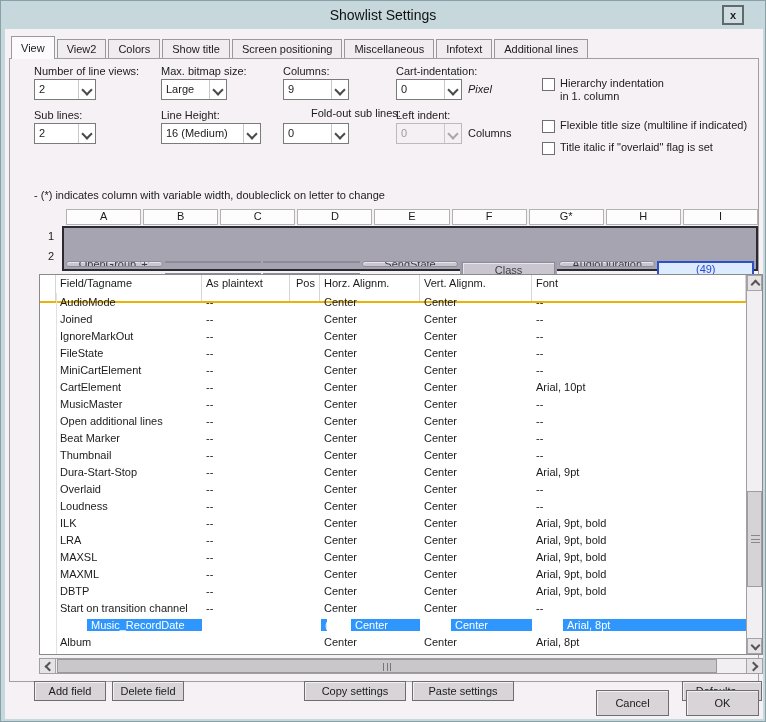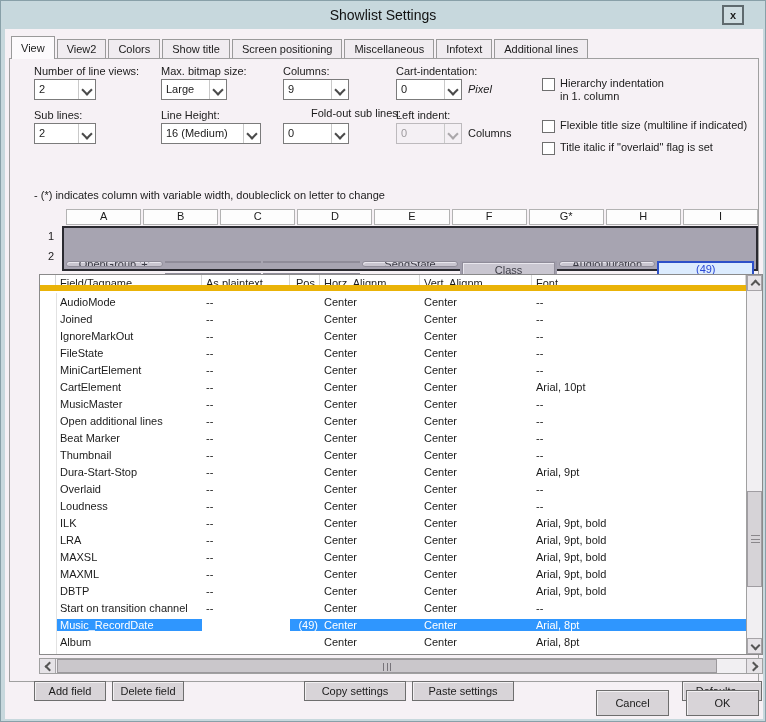--- a/index.html
+++ b/index.html
@@ -49,27 +49,27 @@
   .mbtn.half { height:17px; }
   .mcell-dark { flex:1; background:#a19eac; padding:1px 2px; }
   .mcell-mid { flex:1; background:#bcb9c4; box-shadow:inset 1px 1px 0 rgba(255,255,255,.35); color:#3f3f49;
                display:flex; align-items:flex-end; padding:1px 3px; }
   .mcell-sel { flex:1; background:#dcecfe; border:2px solid #2d50c8; color:#2a48d4;
                display:flex; align-items:center; justify-content:center; }
 
   
   .list { position:absolute; left:29px; top:215px; width:724px; height:381px; background:#fff; border:1px solid #8a8a8a; }
   .grid-row { display:grid; grid-template-columns:16px 146px 88px 30px 100px 112px 1fr; height:17px; align-items:center; }
-  .thead { height:16px; border-bottom:6px solid #eab308; }
+  .thead { height:28px; border-bottom:2px solid #eab308; }
   .thead > div { border-right:1px solid #d6d6d6; height:100%; line-height:17px; padding:0 4px; overflow:hidden; white-space:nowrap; }
   .thead .c-pos { text-align:right; }
   .tbody { position:absolute; left:0; top:18px; right:16px; bottom:0; overflow:hidden; }
   .trow .cell { padding:0 4px; overflow:hidden; white-space:nowrap; }
   .trow .c-pos { text-align:right; padding-right:2px; }
-  .trow.selected .cell { background:#2f96fe; color:#fff; }
+  .trow.selected .cell { background:#2f96fe; color:#fff;margin-left:31px; }
   .trow.selected .c-check { background:#fff; }
   .c-check { color:#18a018; font-size:12px; text-align:center; padding:0 !important; }
   .vline { position:absolute; left:16px; top:0; bottom:0; width:1px; background:#e2e2e2; }
 
   
   .vscroll { position:absolute; right:0; top:0; bottom:0; width:16px; border-left:1px solid #a0a0a0; background:#f1eff2; }
   .sb-btn { position:absolute; left:0; width:15px; height:16px; background:#e6e3e7; border:1px solid #a7a4a8; }
   .sb-btn::after { content:""; position:absolute; width:5px; height:5px; border-right:2px solid #555; border-bottom:2px solid #555; }
   .sb-up { top:0; } .sb-up::after { left:4px; top:5px; transform:rotate(-135deg); }
   .sb-down { bottom:0; } .sb-down::after { left:4px; top:3px; transform:rotate(45deg); }

